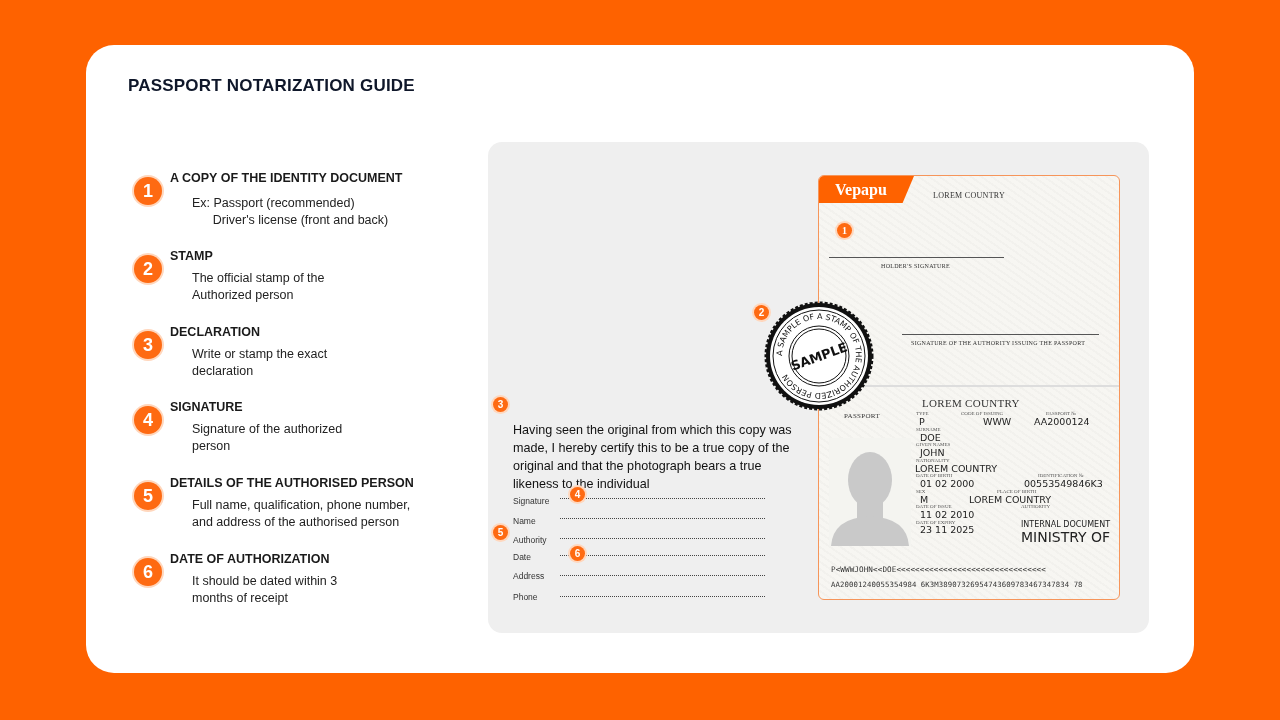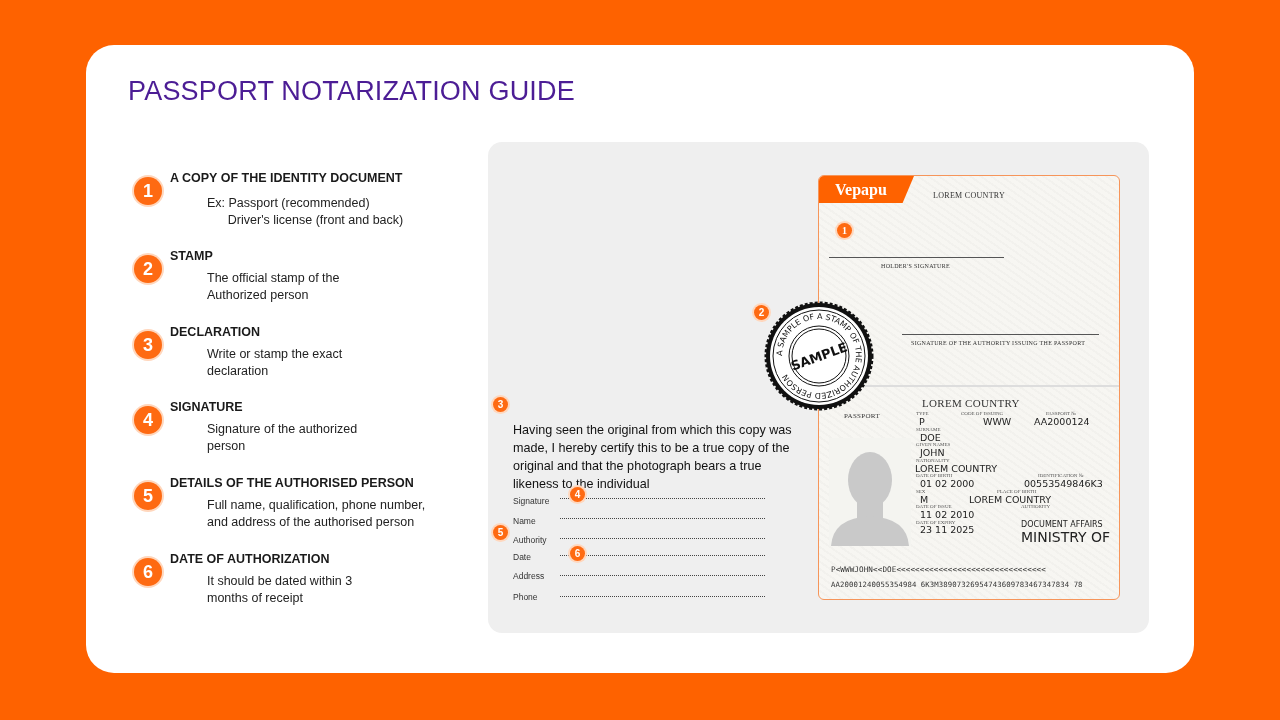--- a/index.html
+++ b/index.html
@@ -1,23 +1,23 @@
 <!DOCTYPE html>
 <html><head>
 <meta charset="utf-8">
 <style>
   html,body{margin:0;padding:0;}
   body{width:1280px;height:720px;background:#fe6200;position:relative;overflow:hidden;font-family:"Liberation Sans",sans-serif;color:#1a1a1a;}
   .card{position:absolute;left:86px;top:45px;width:1108px;height:628px;background:#fff;border-radius:28px;}
-  .title{position:absolute;left:128px;top:76px;font-size:27px;font-weight:normal;letter-spacing:0.2px;color:#4c1d95;}
+  .title{position:absolute;left:128px;top:76px;font-size:17px;font-weight:bold;letter-spacing:0.2px;color:#0f172a;}
   .badge{display:inline-flex;align-items:center;justify-content:center;background:#fe6a12;color:#fff;border-radius:50%;font-weight:bold;box-shadow:0 0 0 2px #ffd7bd;}
   .step{position:absolute;left:134px;}
   .step .badge{position:absolute;left:0;top:0;width:28px;height:28px;font-size:18px;}
   .step .head{position:absolute;left:36px;top:-6px;font-size:12.5px;font-weight:bold;white-space:nowrap;}
-  .step .desc{position:absolute;left:58px;top:15px;font-size:12.5px;line-height:17px;white-space:pre;color:#222;margin-left:15px;}
+  .step .desc{position:absolute;left:58px;top:15px;font-size:12.5px;line-height:17px;white-space:pre;color:#222;}
   .panel{position:absolute;left:488px;top:142px;width:661px;height:491px;background:#efefef;border-radius:14px;}
   .mini{position:absolute;width:15px;height:15px;font-size:10px;}
   .decl{position:absolute;left:513px;top:413px;font-size:12.6px;line-height:18px;width:290px;color:#111;margin-top:8px;}
   .frow{position:absolute;left:513px;font-size:8.5px;color:#333;}
   .fline{position:absolute;left:560px;width:205px;border-bottom:1.4px dotted #444;}
   .pp{position:absolute;left:818px;top:175px;width:300px;height:423px;background:#f7f6f2;border:1.5px solid #f6955a;border-radius:6px;overflow:hidden;font-family:"Liberation Serif",serif;}
   .pp .tex{position:absolute;inset:0;background:repeating-linear-gradient(35deg,rgba(0,0,0,0.018) 0 2px,transparent 2px 6px);}
   .logo{position:absolute;left:0;top:0;width:95px;height:27px;background:#fe6200;clip-path:polygon(0 0,100% 0,88% 100%,0 100%);color:#fff;font-size:16px;font-weight:bold;padding-left:16px;line-height:27px;box-sizing:border-box;}
   .sm{position:absolute;font-size:6px;color:#333;letter-spacing:0.3px;}
   .val{position:absolute;font-family:"DejaVu Sans",sans-serif;font-size:9.5px;color:#222;}
@@ -121,21 +121,21 @@
   <div class="lbl" style="left:219px;top:297px">IDENTIFICATION №</div>
   <div class="val" style="left:205px;top:302px">00553549846K3</div>
   <div class="lbl" style="left:97px;top:313px">SEX</div>
   <div class="val" style="left:101px;top:318px">M</div>
   <div class="lbl" style="left:178px;top:313px">PLACE OF BIRTH</div>
   <div class="val" style="left:150px;top:318px">LOREM COUNTRY</div>
   <div class="lbl" style="left:97px;top:328px">DATE OF ISSUE</div>
   <div class="val" style="left:101px;top:333px">11 02 2010</div>
   <div class="lbl" style="left:202px;top:328px">AUTHORITY</div>
   <div class="val" style="left:202px;top:353px;font-size:14px">MINISTRY OF</div>
-  <div class="val" style="left:202px;top:344px;font-size:8px">DOCUMENT AFFAIRS</div>
+  <div class="val" style="left:202px;top:344px;font-size:8px">INTERNAL DOCUMENT</div>
   <div class="lbl" style="left:97px;top:344px">DATE OF EXPIRY</div>
   <div class="val" style="left:101px;top:348px">23 11 2025</div>
 
   <svg class="photo" viewBox="0 0 82 108">
     <rect x="0" y="0" width="82" height="108" fill="#f4f4f0"></rect>
     <ellipse cx="41" cy="42" rx="22" ry="28" fill="#c9c9c9"></ellipse>
     <rect x="28" y="62" width="26" height="18" fill="#c9c9c9"></rect>
     <path d="M2 108 Q4 80 41 78 Q78 80 80 108 Z" fill="#c9c9c9"></path>
   </svg>
 

